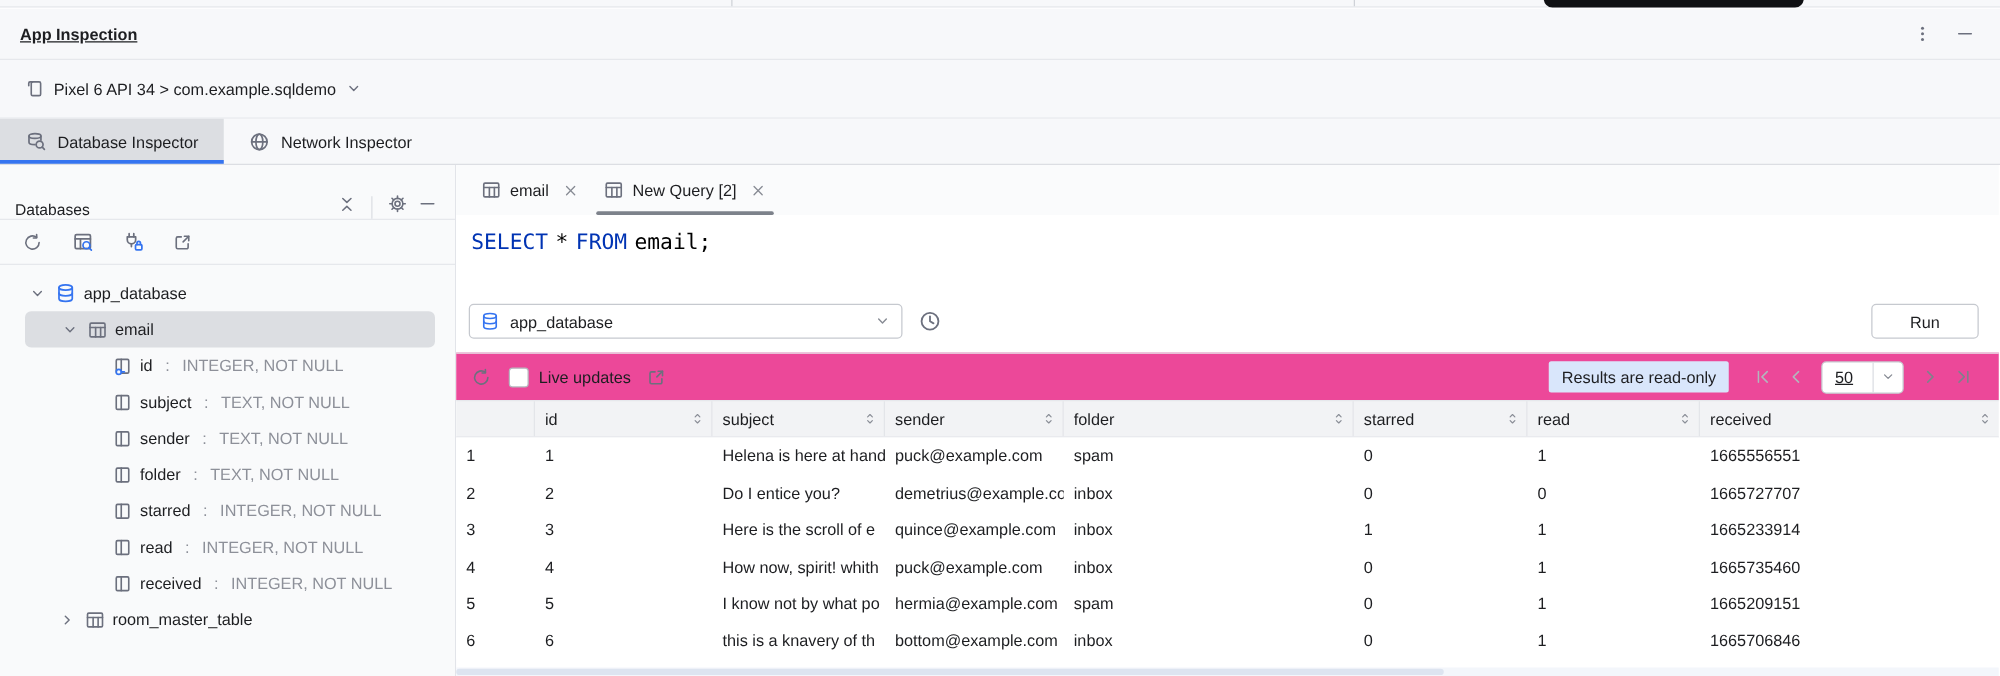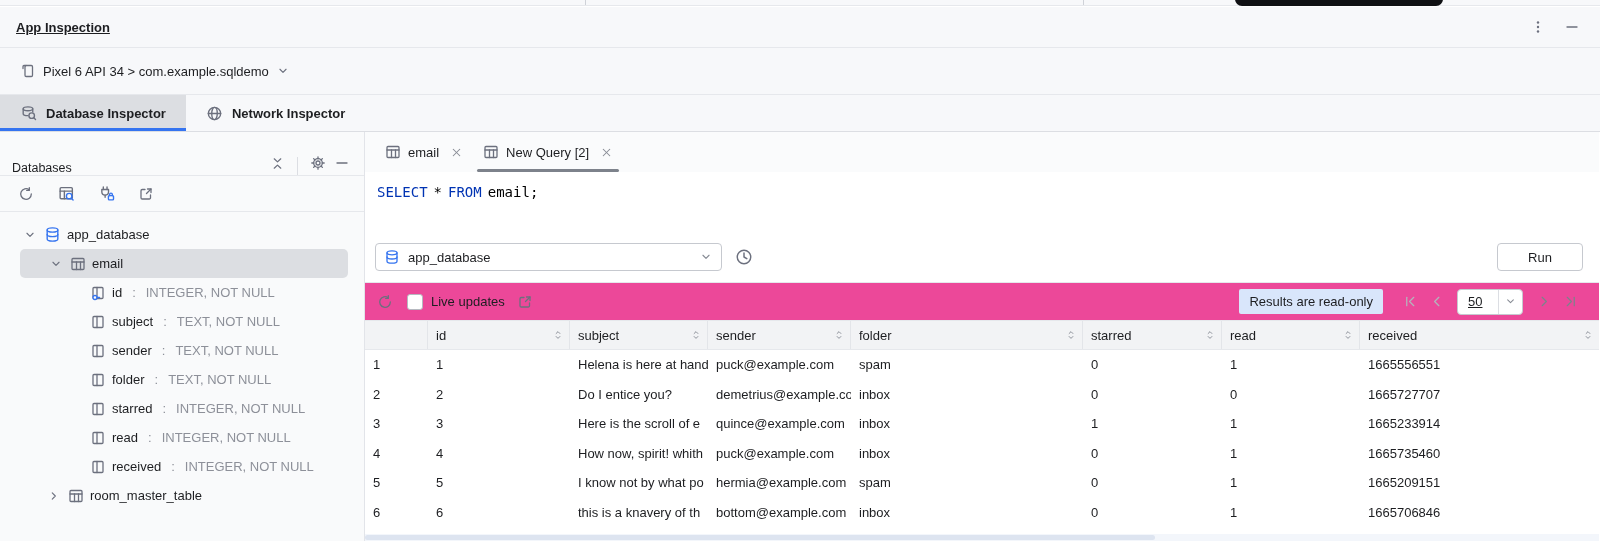--- a/index.html
+++ b/index.html
@@ -25,21 +25,21 @@
   .titlebar .tb-icon { width:24px; height:24px; margin-left:10px; border-radius:4px; }
 
   
   .device-bar { position:absolute; top:48px; left:0; width:1600px; height:47px; background:#f7f8fa;
     border-bottom:1px solid #e6e8ec; display:flex; align-items:center; padding:0 14px; }
   .device-select { display:flex; align-items:center; gap:7px; height:30px; padding:0 6px; border-radius:4px; cursor:pointer; }
 
   
   .inspector-tabs { position:absolute; top:95px; left:0; width:1600px; height:37px; background:#f7f8fa;
     border-bottom:1px solid #dcdee3; display:flex; align-items:stretch; }
-  .itab { display:flex; align-items:center; gap:9px; padding:0 20px; position:relative; cursor:pointer; color:#1d1e21;font-weight:bold; }
+  .itab { display:flex; align-items:center; gap:9px; padding:0 20px; position:relative; cursor:pointer; color:#1d1e21; }
   .itab.selected { background:#dcdee2; }
   .itab.selected::after { content:""; position:absolute; left:0; right:0; bottom:0; height:3px; background:#3574f0; }
 
   
   .body { position:absolute; top:132px; left:0; width:1600px; height:409px; display:flex; }
   .left-panel { width:365px; height:409px; background:#f9fafb; border-right:1px solid #e2e4e9; flex:none; }
   .right-panel { width:1234px; height:409px; background:#fff; position:relative; }
 
   
   .db-header { height:44px; display:flex; align-items:flex-end; padding:0 10px 0 12px; border-bottom:1px solid #e6e8ec; }
@@ -59,21 +59,21 @@
   .t-type { color:#8d9099; }
   .t-colon { color:#8d9099; margin:0 4px; }
 
   
   .editor-tabs { height:40px; display:flex; align-items:flex-end; padding-left:10px; background:#fafbfc; }
   .etab { display:flex; align-items:center; gap:7px; height:40px; padding:0 10px; position:relative; cursor:pointer; }
   .etab.selected::after { content:""; position:absolute; left:4px; right:4px; bottom:0; height:3px; background:#7d828b; border-radius:2px; }
   .etab .close { margin-left:4px; }
 
   
-  .sql-area { height:60px; padding:12px 0 0 12px; background:#fff; font-family:"DejaVu Sans Mono", monospace; font-size:14px; }
+  .sql-area { height:60px; padding:12px 0 0 12px; background:#fff; font-family:"DejaVu Sans Mono", monospace; font-size:17px; }
   .kw { color:#0033b3; }
   .sql-plain { color:#000; }
   .sql-area span { margin-right:6px; }
 
   
   .combo-row { height:50px; display:flex; align-items:center; padding:0 16px 0 10px; background:#fff; }
   .combo { width:347px; height:28px; border:1px solid #c6c9cf; border-radius:4px; background:#fff;
     display:flex; align-items:center; gap:8px; padding:0 8px; cursor:pointer; }
   .combo .spacer { flex:1; }
   .history-btn { width:28px; height:28px; display:flex; align-items:center; justify-content:center; margin-left:8px; border-radius:4px; cursor:pointer; }

